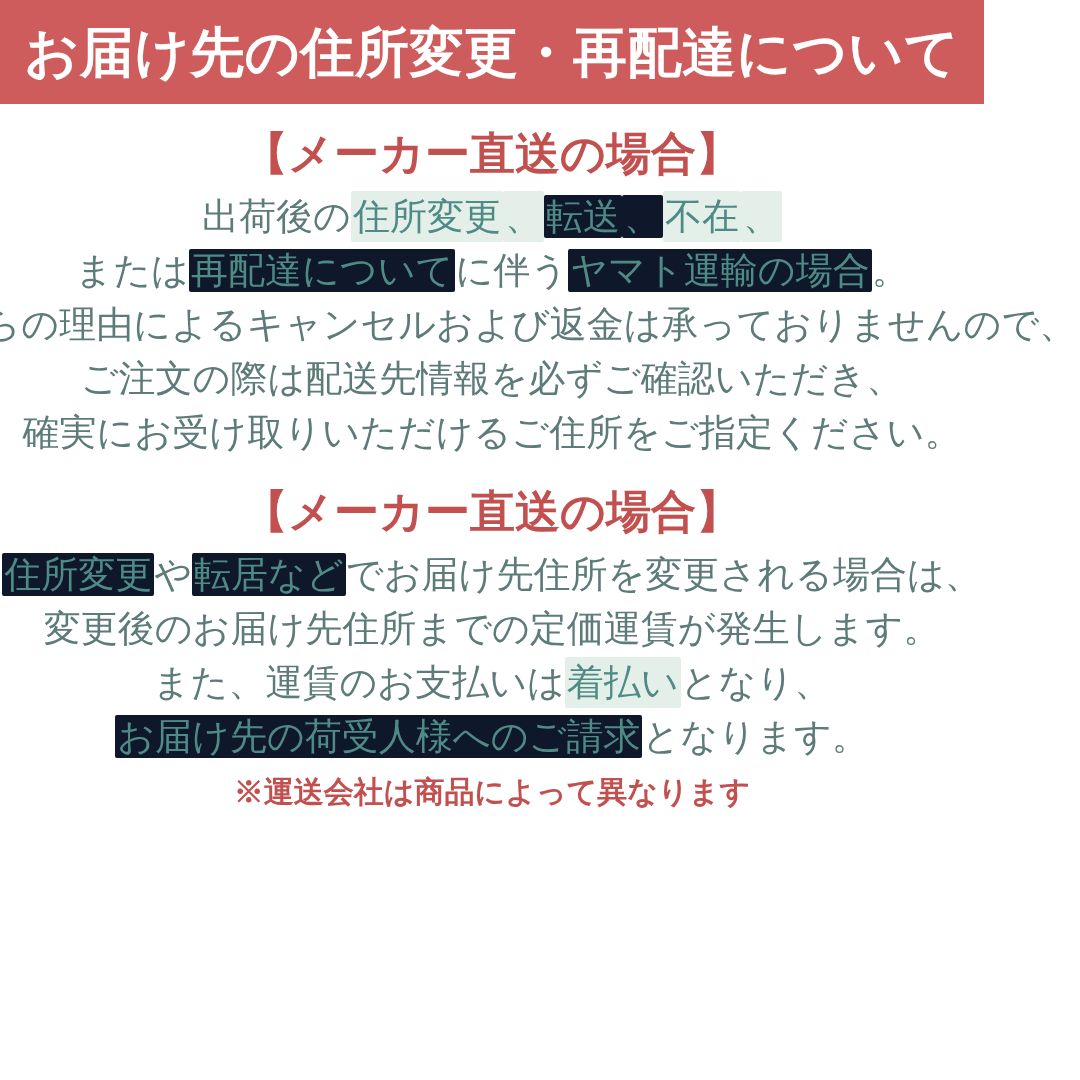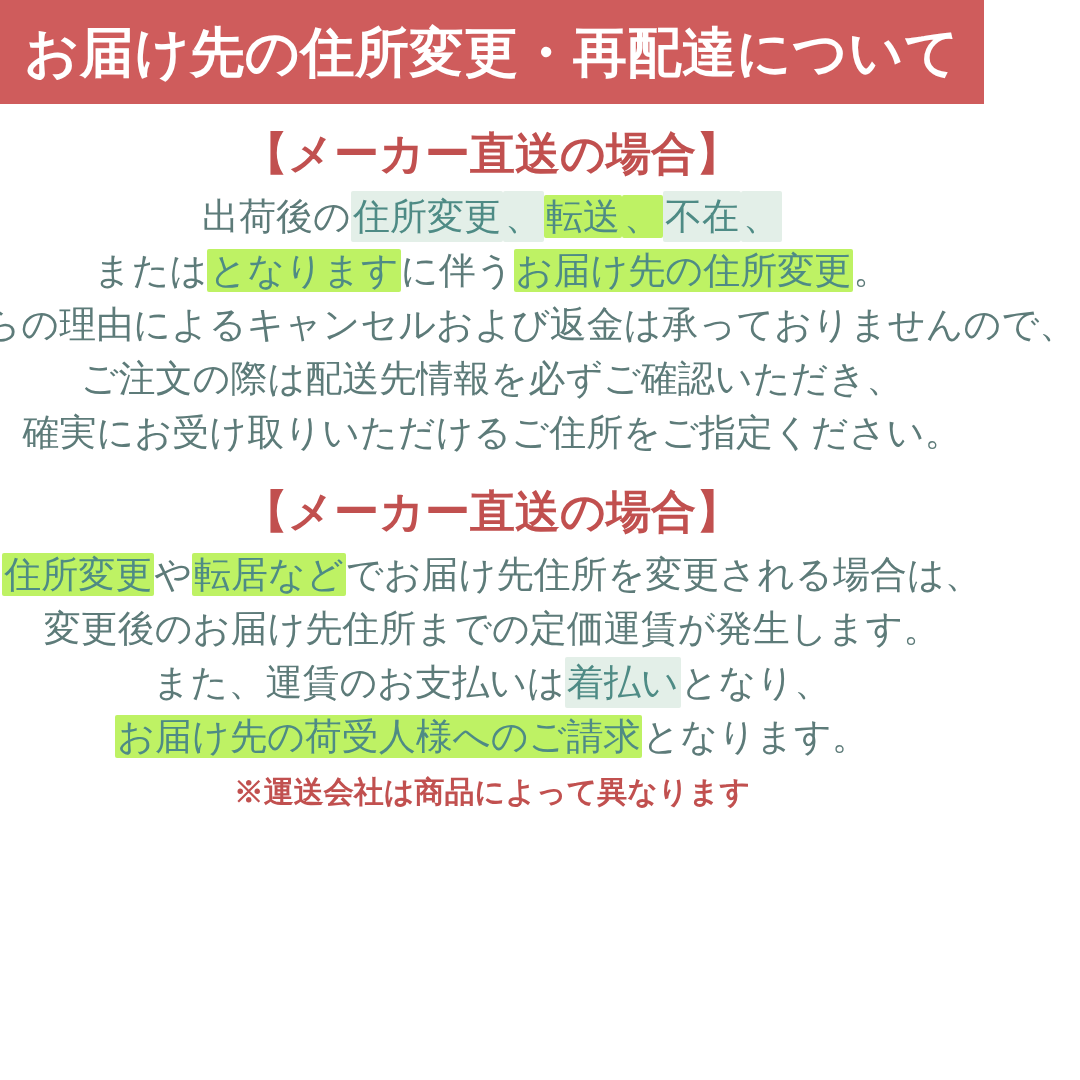--- a/index.html
+++ b/index.html
@@ -70,21 +70,21 @@
   .note {
     color: #c1504f;
     font-size: 30px;
     font-weight: bold;
     text-align: center;
     margin-top: 8px;
     white-space: nowrap;
   }
   
   .hl-pink {
-    background: #bef264;
+    background: #0f172a;
     color: #4e8b85;
     padding: 1px 2px;
     border-radius: 2px;
   }
   .hl-green {
     background: #e3efe8;
     color: #4e8b85;
     padding: 5px 2px;
     border-radius: 2px;
   }
@@ -100,21 +100,21 @@
 
   <div class="content">
 
     <div class="section-heading">【メーカー直送の場合】</div>
 
     <div class="line">
       <span class="plain">出荷後の</span><span class="hl-green">住所変更</span><span class="hl-green">、</span><span class="hl-pink">転送</span><span class="hl-pink">、</span><span class="hl-green">不在</span><span class="hl-green">、</span>
     </div>
 
     <div class="line">
-      <span class="plain">または</span><span class="hl-pink">となります</span><span class="plain">に伴う</span><span class="hl-pink">お届け先の住所変更</span><span class="plain">。</span>
+      <span class="plain">または</span><span class="hl-pink">再配達について</span><span class="plain">に伴う</span><span class="hl-pink">ヤマト運輸の場合</span><span class="plain">。</span>
     </div>
 
     <div class="line">
       <span class="plain">これらの理由によるキャンセルおよび返金は承っておりませんので、</span>
     </div>
 
     <div class="line">
       <span class="plain">ご注文の際は配送先情報を必ずご確認いただき、</span>
     </div>
 

